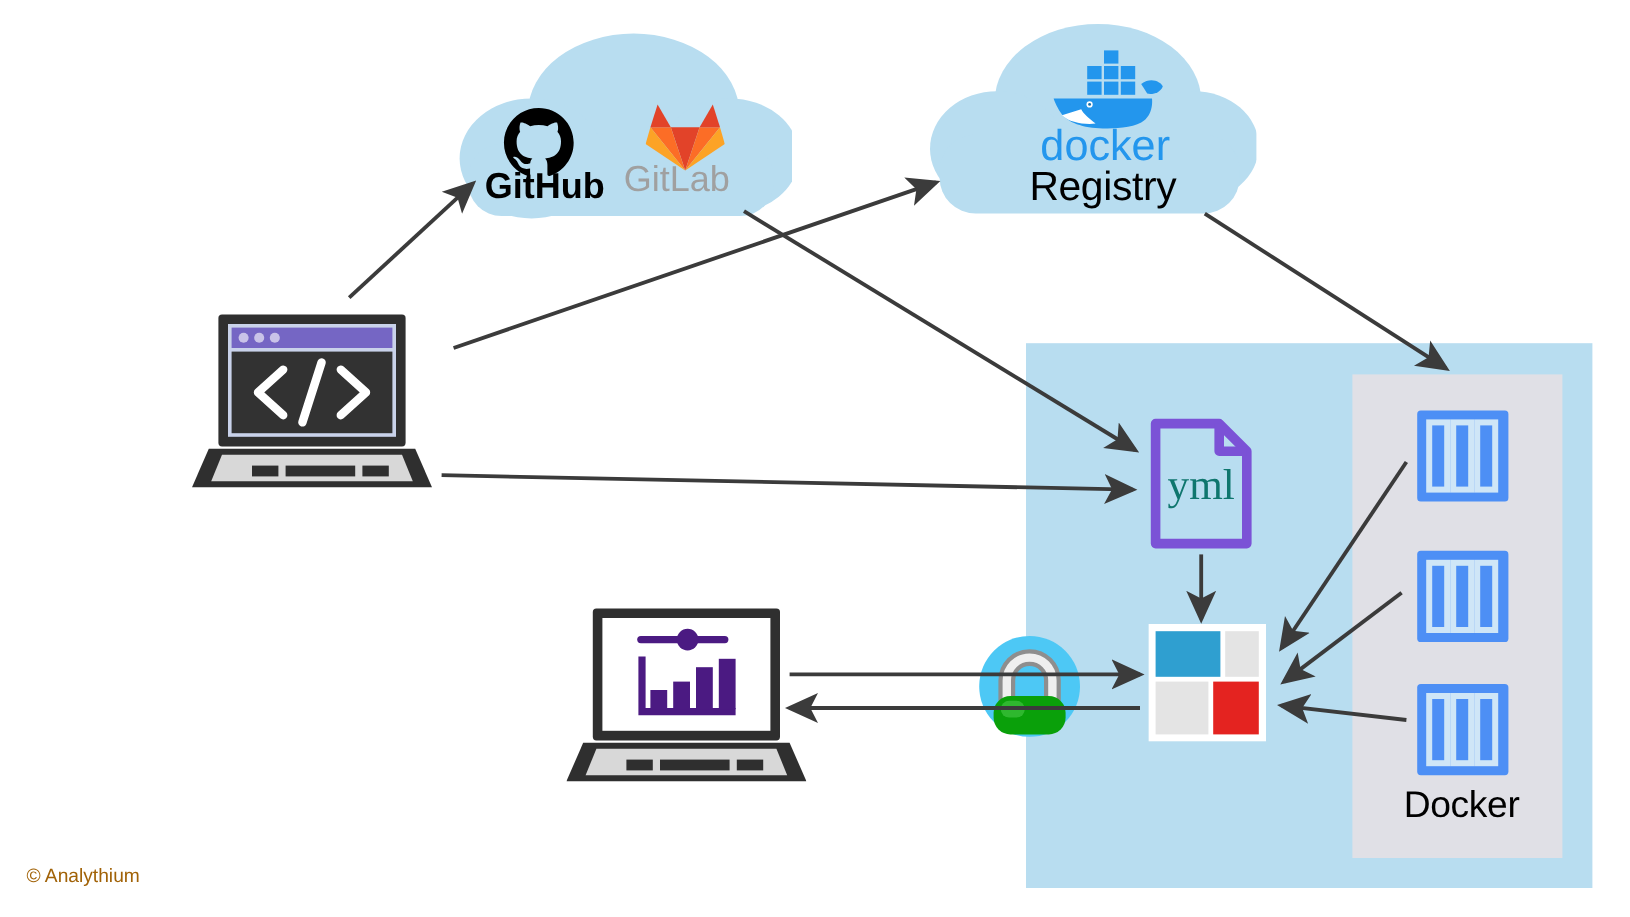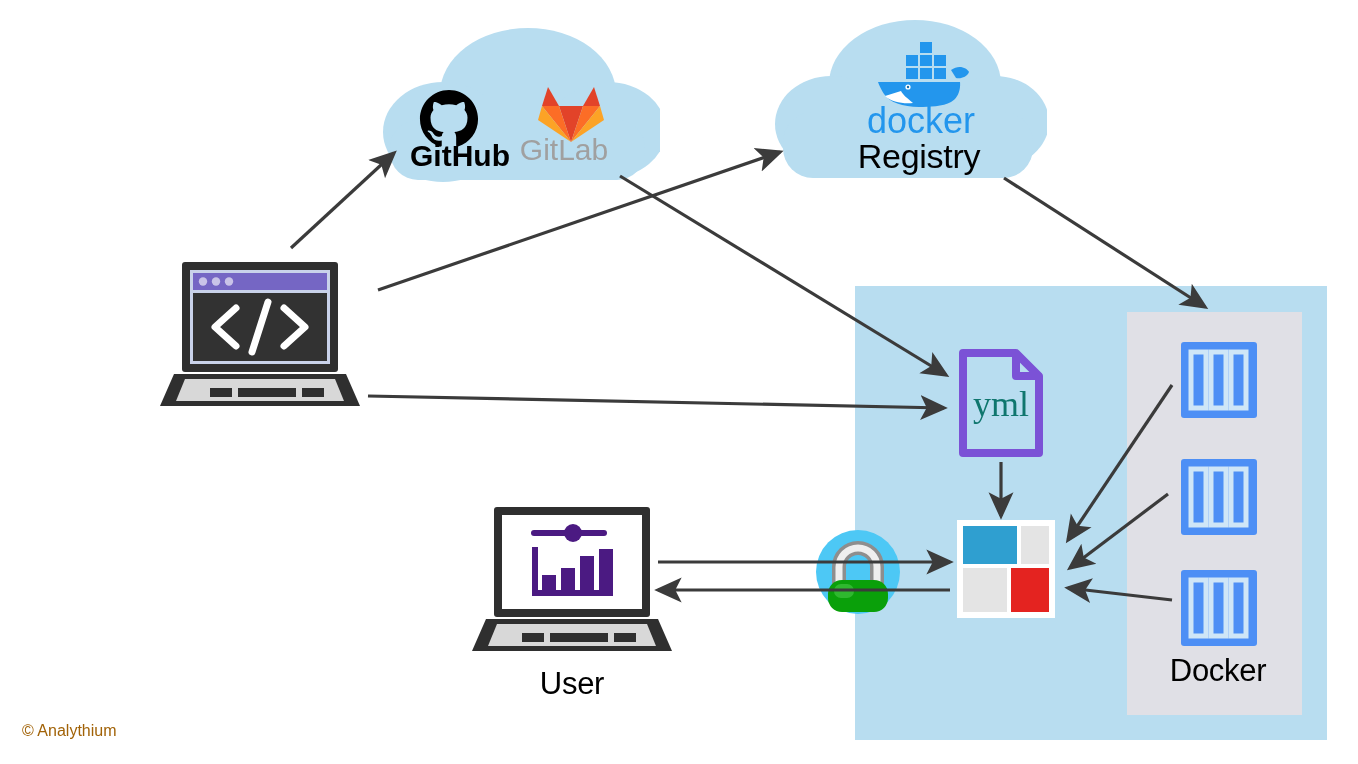--- a/index.html
+++ b/index.html
@@ -71,21 +71,21 @@
       <ellipse cx="148" cy="72" rx="88" ry="66"></ellipse>
       <ellipse cx="63" cy="110" rx="60" ry="50"></ellipse>
       <ellipse cx="228" cy="108" rx="58" ry="48"></ellipse>
       <rect x="10" y="98" width="255" height="60" rx="28"></rect>
     </g>
   </svg>
 
   <svg class="abs" style="left:418px; top:88px;" width="62" height="62" viewBox="0 0 64 64">
     <path fill="#000000" d="M32 2C15.4 2 2 15.4 2 32c0 13.3 8.6 24.5 20.5 28.5 1.5.3 2-.6 2-1.4v-5c-8.3 1.8-10.1-4-10.1-4-1.4-3.5-3.3-4.4-3.3-4.4-2.7-1.9.2-1.8.2-1.8 3 .2 4.6 3.1 4.6 3.1 2.7 4.6 7 3.3 8.7 2.5.3-1.9 1-3.3 1.9-4-6.6-.8-13.6-3.3-13.6-14.8 0-3.3 1.2-6 3.1-8.1-.3-.8-1.3-3.8.3-8 0 0 2.5-.8 8.2 3.1 2.4-.7 5-1 7.5-1s5.1.3 7.5 1c5.7-3.9 8.2-3.1 8.2-3.1 1.6 4.2.6 7.2.3 8 1.9 2.1 3.1 4.8 3.1 8.1 0 11.5-7 14-13.7 14.8 1.1.9 2 2.7 2 5.5v8.1c0 .8.5 1.7 2 1.4C53.4 56.5 62 45.3 62 32 62 15.4 48.6 2 32 2z"></path>
   </svg>
-  <div class="abs" style="left:404px; top:139px; width:106px; text-align:right; font-size:30px; font-weight:bold; color:#000;">GitHub</div>
+  <div class="abs" style="left:404px; top:139px; width:106px; text-align:left; font-size:30px; font-weight:bold; color:#000;">GitHub</div>
 
   <svg class="abs" style="left:538px; top:82px;" width="66" height="62" viewBox="0 0 66 62">
     <path fill="#e24329" d="M33 60 L45 24 L21 24 Z"></path>
     <path fill="#fc6d26" d="M33 60 L21 24 L4 24 Z"></path>
     <path fill="#fca326" d="M4 24 L0 38 L33 60 Z"></path>
     <path fill="#e24329" d="M4 24 L10 5 L21 24 Z"></path>
     <path fill="#fc6d26" d="M33 60 L45 24 L62 24 Z"></path>
     <path fill="#fca326" d="M62 24 L66 38 L33 60 Z"></path>
     <path fill="#e24329" d="M62 24 L56 5 L45 24 Z"></path>
   </svg>
@@ -160,21 +160,20 @@
       <rect x="89" y="63" width="14" height="23"></rect>
       <rect x="108" y="51" width="14" height="35"></rect>
       <rect x="127" y="44" width="14" height="42"></rect>
     </g>
     <path d="M14 114 h172 l14 32 h-200 z" fill="#2f2f2f"></path>
     <path d="M25 119 h150 l9 22 h-168 z" fill="#d8d8d8"></path>
     <rect x="50" y="128" width="22" height="9" fill="#2f2f2f"></rect>
     <rect x="78" y="128" width="58" height="9" fill="#2f2f2f"></rect>
     <rect x="142" y="128" width="22" height="9" fill="#2f2f2f"></rect>
   </svg>
-  <div class="node-label" id="label-user">User</div>
 
   <svg class="abs" style="left:958px; top:348px;" width="86" height="110" viewBox="0 0 86 110">
     <path d="M5 5 h53 l23 23 v77 h-76 z" fill="none" stroke="#7b52d6" stroke-width="8" stroke-linejoin="round"></path>
     <path d="M58 5 v23 h23" fill="none" stroke="#7b52d6" stroke-width="8" stroke-linejoin="round"></path>
   </svg>
   <div class="abs" style="left:958px; top:383px; width:86px; text-align:center; font-family:'Liberation Serif', serif; font-size:36px; color:#0f766e; font-weight:normal;">yml</div>
 
   <svg class="abs" style="left:957px; top:520px;" width="98" height="98" viewBox="0 0 98 98">
     <rect x="0" y="0" width="98" height="98" fill="#ffffff"></rect>
     <rect x="6" y="6" width="54" height="38" fill="#2f9fd0"></rect>

